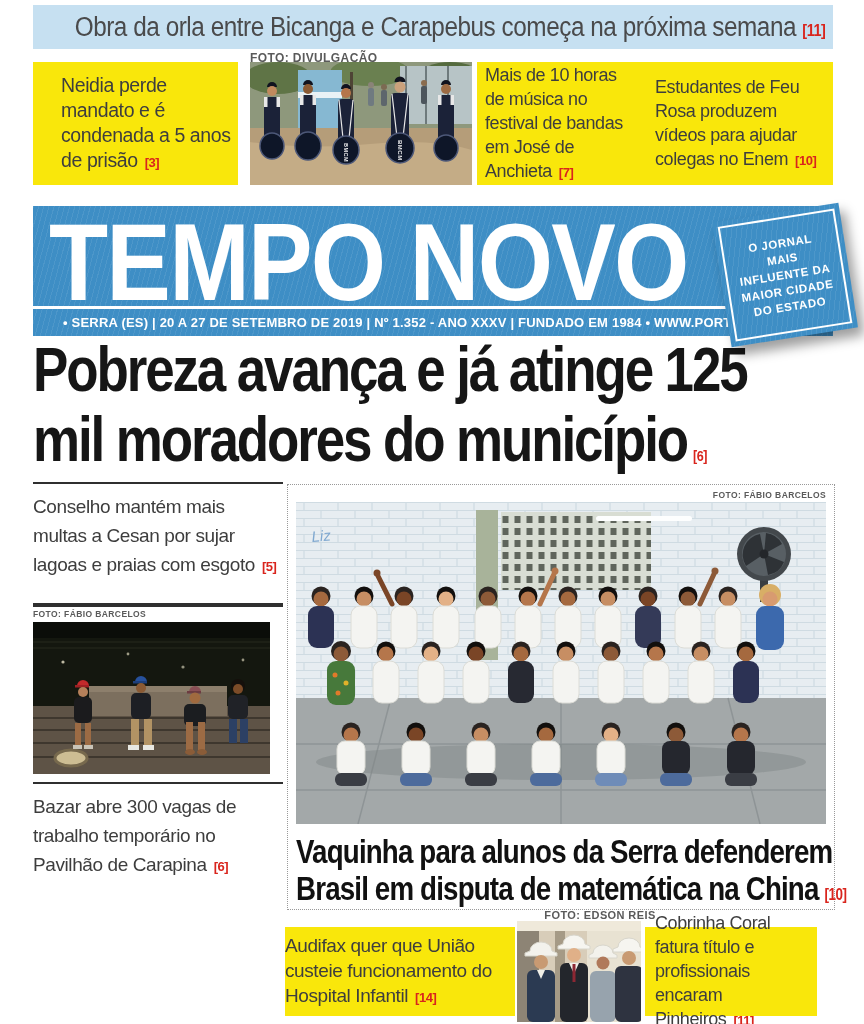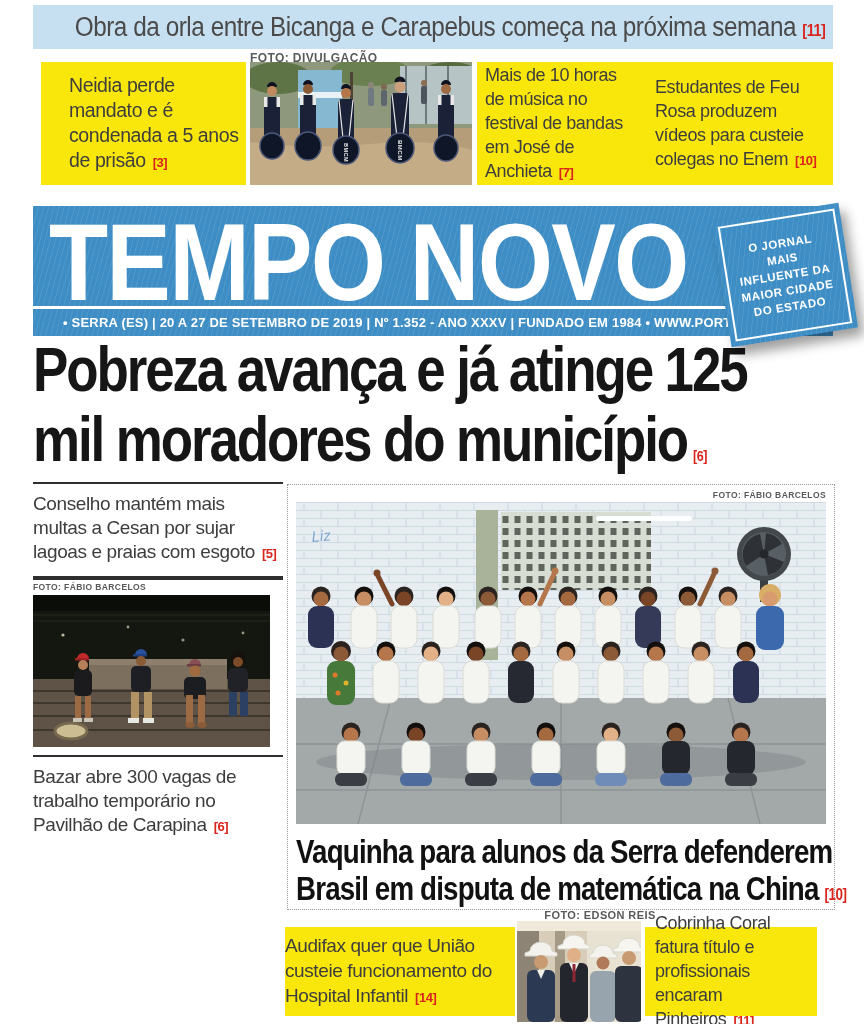--- a/index.html
+++ b/index.html
@@ -9,21 +9,21 @@
   
   .top-banner{position:absolute;left:33px;top:5px;width:800px;height:44px;background:#c6e0f1;
               text-align:center;line-height:44px;overflow:hidden;}
   .top-banner-inner{display:inline-block;transform:scaleX(.9);transform-origin:center;
               white-space:nowrap;font-size:27px;color:#4a4a4b;letter-spacing:-0.5px;}
   .top-banner-inner .ref{font-size:16px;}
   
   .ybox{position:absolute;background:#f9e70b;color:#3e3e3e;display:flex;align-items:center;box-sizing:border-box;}
   .ybox .ref{font-size:13px;}
   .ybox-neidia{left:33px;top:62px;width:205px;height:123px;padding-left:28px;
-               font-size:19.5px;line-height:25px;letter-spacing:-0.4px;margin-left:8px;}
+               font-size:19.5px;line-height:25px;letter-spacing:-0.4px;}
   .band-credit{position:absolute;left:250px;top:51px;font-size:12px;font-weight:bold;
                color:#5a5a5a;letter-spacing:.4px;}
   .band-photo{position:absolute;left:250px;top:62px;width:222px;height:123px;}
   .ybox-fest{left:477px;top:62px;width:356px;height:123px;padding:0 8px;
              font-size:18px;line-height:24px;letter-spacing:-0.4px;gap:20px;}
   .ybox-fest .col1{width:150px;} .ybox-fest .col2{width:166px;}
   
   .masthead{position:absolute;left:33px;top:206px;width:800px;height:130px;background:#3e8ec5;
     background-image:repeating-linear-gradient(105deg,rgba(255,255,255,.08) 0 1px,rgba(255,255,255,0) 1px 5px);}
   .mast-title{position:absolute;left:16px;top:55px;transform:translateY(-50%) scaleX(.88);
@@ -38,21 +38,21 @@
     flex-direction:column;justify-content:center;text-align:center;color:#fff;font-weight:bold;
     font-size:11.5px;line-height:16px;letter-spacing:.6px;}
   
   .headline{position:absolute;left:33px;top:334px;width:820px;color:#161616;font-weight:bold;
     font-size:63px;line-height:70px;letter-spacing:-2.5px;transform:scaleX(.84);transform-origin:left top;
     white-space:nowrap;margin:0;}
   .headline .ref{font-size:15px;letter-spacing:-0.5px;}
   
   .aside{position:absolute;left:33px;top:482px;width:250px;}
   .rule{border-top:2px solid #2f2f2f;height:0;}
-  .aside-item{padding:8px 0 10px;font-size:19px;line-height:24px;letter-spacing:-0.4px;color:#3d3d3d;}
+  .aside-item{padding:8px 0 22px;font-size:19px;line-height:29px;letter-spacing:-0.4px;color:#3d3d3d;}
   .aside-item .ref{font-size:13px;}
   .aside-credit{font-size:8.5px;font-weight:bold;color:#5a5a5a;letter-spacing:.4px;margin:2px 0 3px;}
   .night-photo{width:237px;height:152px;display:block;margin-bottom:8px;}
   
   .main-box{position:absolute;left:287px;top:484px;width:548px;height:426px;border:1px dotted #999;
     padding:5px 8px;box-sizing:border-box;}
   .main-credit{text-align:right;font-size:8.5px;font-weight:bold;color:#5a5a5a;letter-spacing:.4px;height:12px;}
   .main-photo{width:530px;height:322px;display:block;}
   .caption{margin-top:9px;font-weight:bold;font-size:33px;line-height:37px;letter-spacing:-1px;
     color:#111;transform:scaleX(.84);transform-origin:left top;white-space:nowrap;}
@@ -137,21 +137,21 @@
         <circle cy="-3" r="5" fill="#9c6b44"></circle>
       <rect x="-8" y="3" width="16" height="46" rx="4" fill="#1b2238"></rect>
       <rect x="-8" y="3" width="3.5" height="10" fill="#e8e8e8"></rect>
         <rect x="4.5" y="3" width="3.5" height="10" fill="#e8e8e8"></rect>
       <ellipse cy="56" rx="12" ry="13" fill="#0e1628" stroke="#4d5878" stroke-width="1.5"></ellipse>
     </g>
   </svg>
 
   <div class="ybox ybox-fest">
     <div class="col1"><span>Mais de 10 horas de música no festival de bandas em José de Anchieta</span><span class="ref">[7]</span></div>
-    <div class="col2"><span>Estudantes de Feu Rosa produzem vídeos para custeie colegas no Enem</span><span class="ref">[10]</span></div>
+    <div class="col2"><span>Estudantes de Feu Rosa produzem vídeos para ajudar colegas no Enem</span><span class="ref">[10]</span></div>
   </div>
 
   <div class="masthead">
     <div class="mast-title">TEMPO NOVO</div>
     <div class="mast-line"></div>
     <div class="mast-strip">• SERRA (ES) | 20 A 27 DE SETEMBRO DE 2019 | Nº 1.352  - ANO XXXV | FUNDADO EM 1984 • WWW.PORTALTEMPONOVO.COM.BR</div>
     <div class="badge">
       <div class="badge-inner">
         <div>O JORNAL</div>
         <div>MAIS</div>

